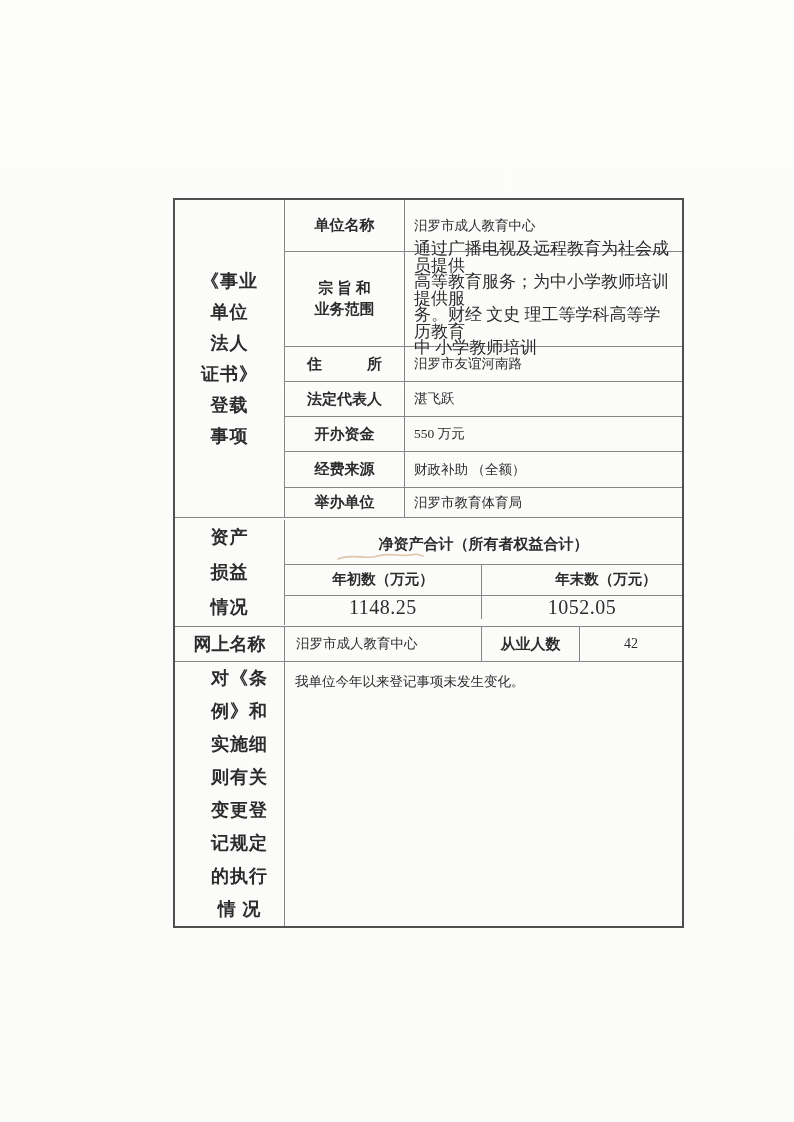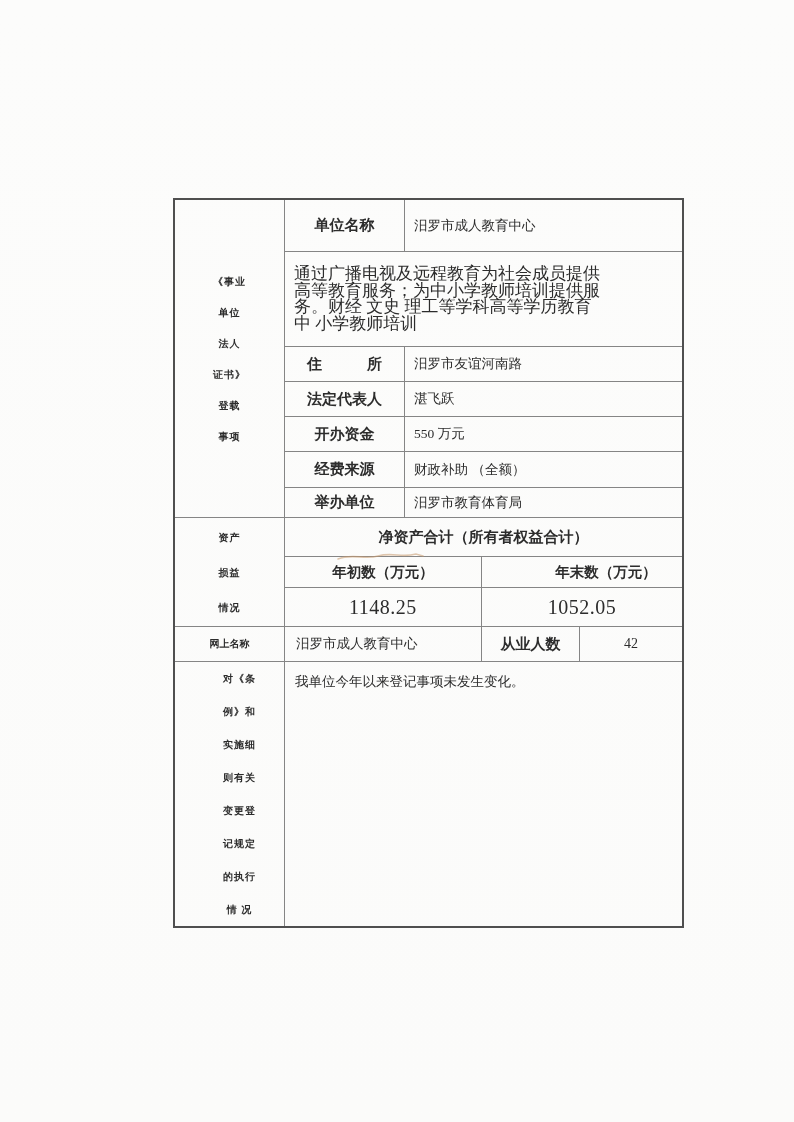--- a/index.html
+++ b/index.html
@@ -23,37 +23,37 @@
     width: 511px;
     height: 730px;
     border: 2px solid #4f4f4f;
     display: flex;
     flex-direction: column;
     background: transparent;
   }
   .section { display: flex; border-bottom: 1px solid #858585; }
   .section:last-child { border-bottom: none; }
   .sec-a { height: 318px; }
-  .sec-b { height: 109px; }
+  .sec-b { height: 109px; align-items: center; }
   .sec-c { height: 35px; }
   .sec-d { flex: 1; }
 
   .side-col {
     width: 110px;
     flex: 0 0 110px;
     border-right: 1px solid #858585;
     display: flex;
     align-items: center;
     justify-content: center;
     text-align: center;
   }
   .side-text {
     white-space: pre-line;
     font-weight: bold;
-    font-size: 10px;
+    font-size: 18px;
     letter-spacing: 1px;
   }
   .side-text.lh31 { line-height: 31px; }
   .side-text.lh35 { line-height: 35px; }
   .side-text.lh33 { line-height: 33px; margin-left: 20px; }
 
   .rows { flex: 1; display: flex; flex-direction: column; min-width: 0; }
   .row { display: flex; border-bottom: 1px solid #858585; min-height: 0; }
   .row:last-child { border-bottom: none; }
 
@@ -156,20 +156,22 @@
 证书》
 登载
 事项</div>
       </div>
       <div class="rows">
         <div class="row r1">
           <div class="cell label">单位名称</div>
           <div class="cell value">汨罗市成人教育中心</div>
         </div>
         <div class="row r2">
+          <div class="cell label">宗 旨 和
+业务范围</div>
           <div class="cell value small">通过广播电视及远程教育为社会成员提供
 高等教育服务；为中小学教师培训提供服
 务。财经 文史 理工等学科高等学历教育
 中 小学教师培训</div>
         </div>
         <div class="row r3">
           <div class="cell label">住　　　所</div>
           <div class="cell value">汨罗市友谊河南路</div>
         </div>
         <div class="row r4">

